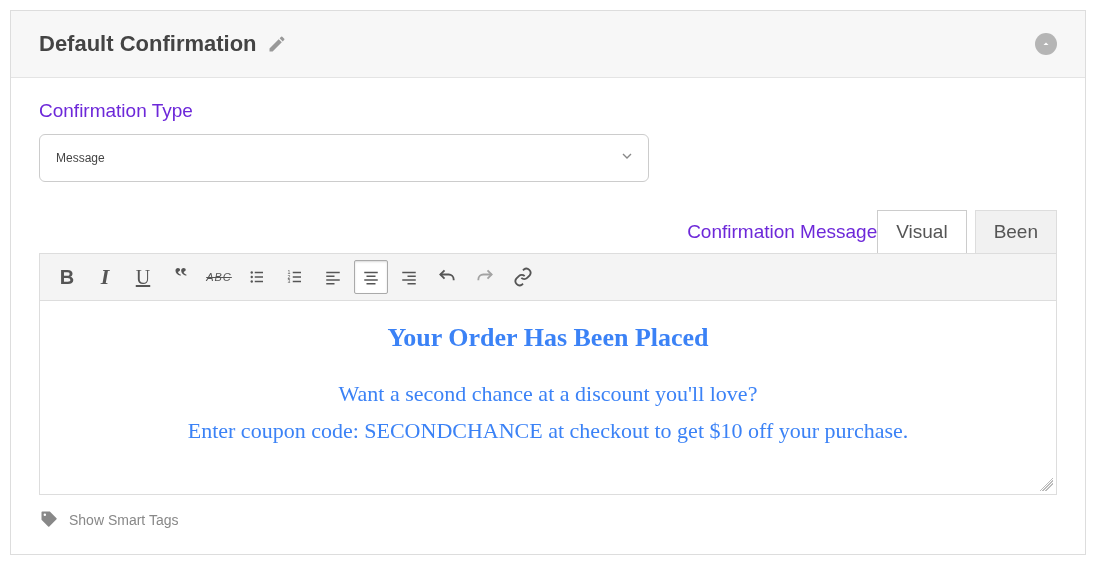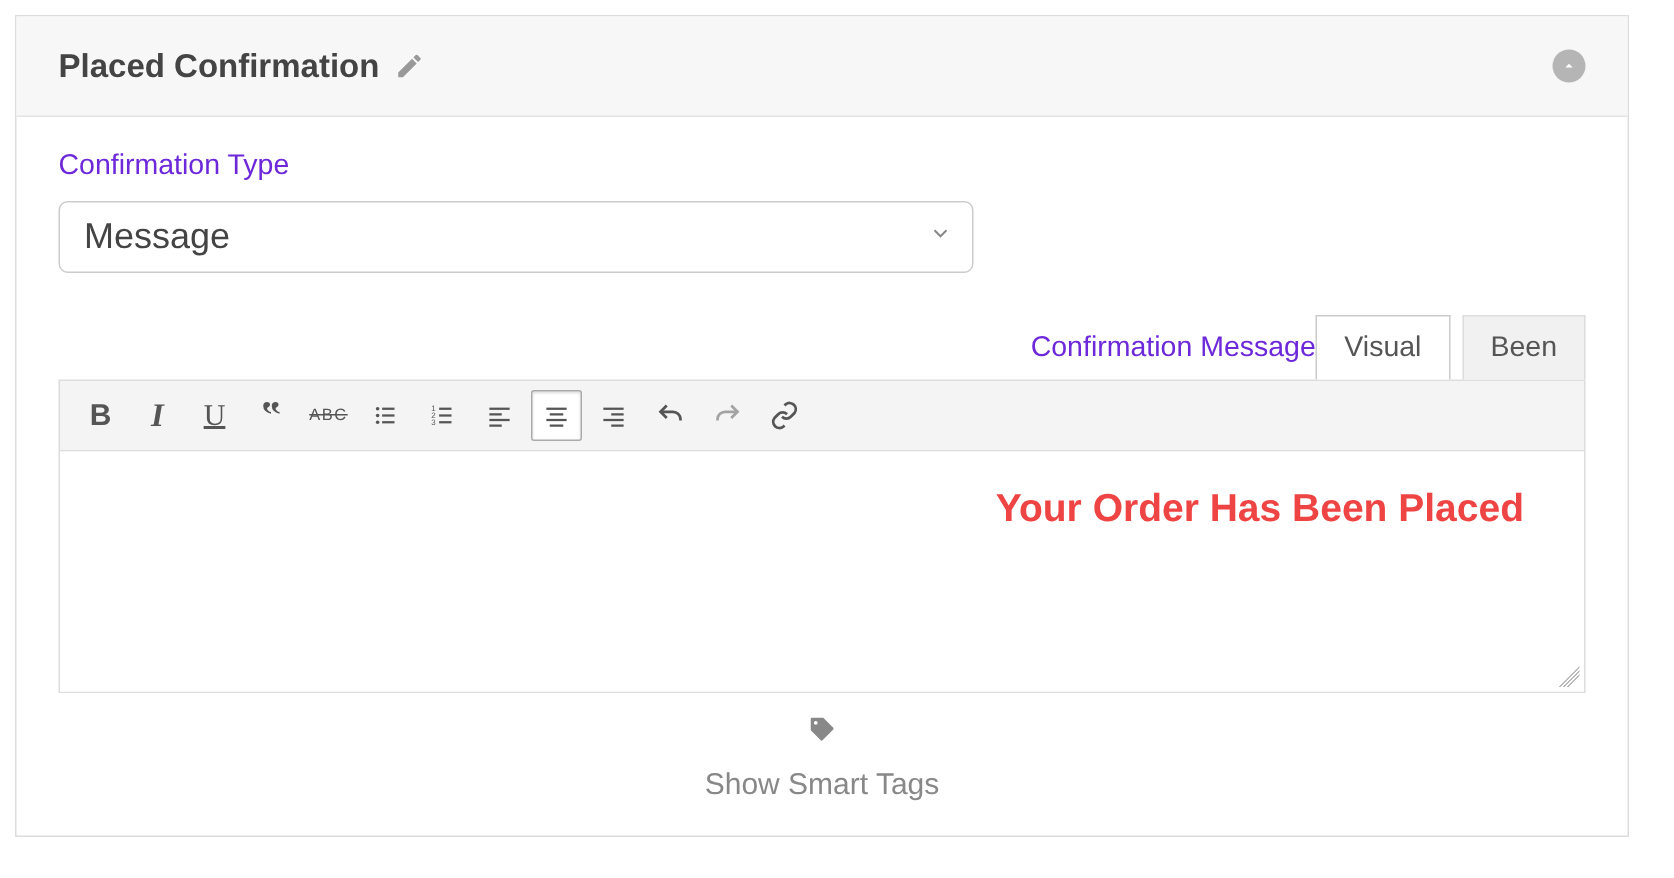--- a/index.html
+++ b/index.html
@@ -66,21 +66,21 @@
     position: relative;
     width: 610px;
     margin-bottom: 28px;
   }
   .select {
     width: 100%;
     height: 48px;
     border: 1px solid #ccc;
     border-radius: 6px;
     background: #fff;
-    font-size: 24px;
+    font-size: 12px;
     padding: 0 40px 0 16px;
     color: #444;
     appearance: none;
     -webkit-appearance: none;
     cursor: pointer;
   }
   .select-chevron {
     position: absolute;
     right: 14px;
     top: 50%;
@@ -138,27 +138,27 @@
   .tb-btn.active {
     background: #fff;
     border-color: #aaa;
     box-shadow: inset 0 1px 2px rgba(0,0,0,0.15);
   }
   .tb-btn svg { display: block; }
   .tb-btn .glyph-b { font-weight: 900; font-family: -apple-system, Arial, sans-serif; font-size: 20px; }
   .tb-btn .glyph-i { font-style: italic; font-weight: 700; font-family: Georgia, serif; font-size: 22px; }
   .tb-btn .glyph-u { text-decoration: underline; font-family: Georgia, serif; font-size: 20px; }
   .tb-btn .glyph-q { font-family: Georgia, serif; font-size: 26px; font-weight: 900; line-height: 10px; }
-  .tb-btn .glyph-strike { font-size: 11px; text-decoration: line-through; letter-spacing: 1px; font-family: Arial, sans-serif; }
+  .tb-btn .glyph-strike { font-size: 11px; text-decoration: line-through; letter-spacing: 1px; font-family: Arial, sans-serif; font-style: italic; }
   .editor-area {
     background: #fff;
     padding: 22px 40px 44px 40px;
-    font-family: Liberation Sans, sans-serif;
-    color: #ef4444;
-    text-align: right;
+    font-family: Liberation Serif, serif;
+    color: #3b82f6;
+    text-align: center;
     position: relative;
     min-height: 160px;
   }
   .editor-h2 {
     font-size: 26px;
     font-weight: 700;
     margin: 0 0 22px 0;
   }
   .editor-p {
     font-size: 22px;
@@ -174,34 +174,33 @@
     cursor: nwse-resize;
     background:
       linear-gradient(135deg, transparent 0, transparent 50%, #bbb 50%, #bbb 55%, transparent 55%, transparent 60%, #bbb 60%, #bbb 65%, transparent 65%, transparent 70%, #bbb 70%, #bbb 75%, transparent 75%);
   }
   .smart-tags {
     margin-top: 14px;
     display: flex;
     align-items: center;
     gap: 10px;
     color: #888;
-    font-size: 20px;
-    cursor: pointer;
-    flex-direction: column;
+    font-size: 14px;
+    cursor: pointer;
   }
 </style>
 </head>
 <body>
 
 <div class="container">
   <div class="panel">
 
     <div class="panel-header">
       <div class="panel-header-left">
-        <span class="panel-title">Placed Confirmation</span>
+        <span class="panel-title">Default Confirmation</span>
         <span class="edit-icon">
           <svg width="20" height="20" viewBox="0 0 24 24" fill="currentColor">
               <path d="M3 17.25V21h3.75l11-11.04-3.75-3.75L3 17.25zM20.71 7.04a1 1 0 0 0 0-1.41l-2.34-2.34a1 1 0 0 0-1.41 0l-1.83 1.83 3.75 3.75 1.83-1.83z"></path>
             </svg>
         </span>
       </div>
       <span class="collapse-icon">
         <svg width="12" height="12" viewBox="0 0 24 24" fill="currentColor">
             <path d="M7 14l5-5 5 5z"></path>
           </svg>
@@ -304,20 +303,24 @@
           </span>
           <span class="tb-btn">
             <svg width="20" height="20" viewBox="0 0 24 24" fill="none" stroke="currentColor" stroke-width="2.2">
                 <path d="M10 13a5 5 0 0 0 7 0l3-3a5 5 0 0 0-7-7l-1 1"></path>
                 <path d="M14 11a5 5 0 0 0-7 0l-3 3a5 5 0 0 0 7 7l1-1"></path>
               </svg>
           </span>
         </div>
         <div class="editor-area">
           <h2 class="editor-h2">Your Order Has Been Placed</h2>
+          <p class="editor-p">
+            <span>Want a second chance at a discount you'll love?</span><br>
+            <span>Enter coupon code: SECONDCHANCE at checkout to get $10 off your purchase.</span>
+          </p>
           <div class="resize-grip"></div>
         </div>
       </div>
 
       <div class="smart-tags">
         <span>
           <svg width="20" height="20" viewBox="0 0 24 24" fill="currentColor">
               <path d="M21 11l-8-8H4a1 1 0 0 0-1 1v9l8 8a1 1 0 0 0 1.4 0l8.6-8.6a1 1 0 0 0 0-1.4zM7 8.5A1.5 1.5 0 1 1 7 5.5a1.5 1.5 0 0 1 0 3z"></path>
             </svg>
         </span>

